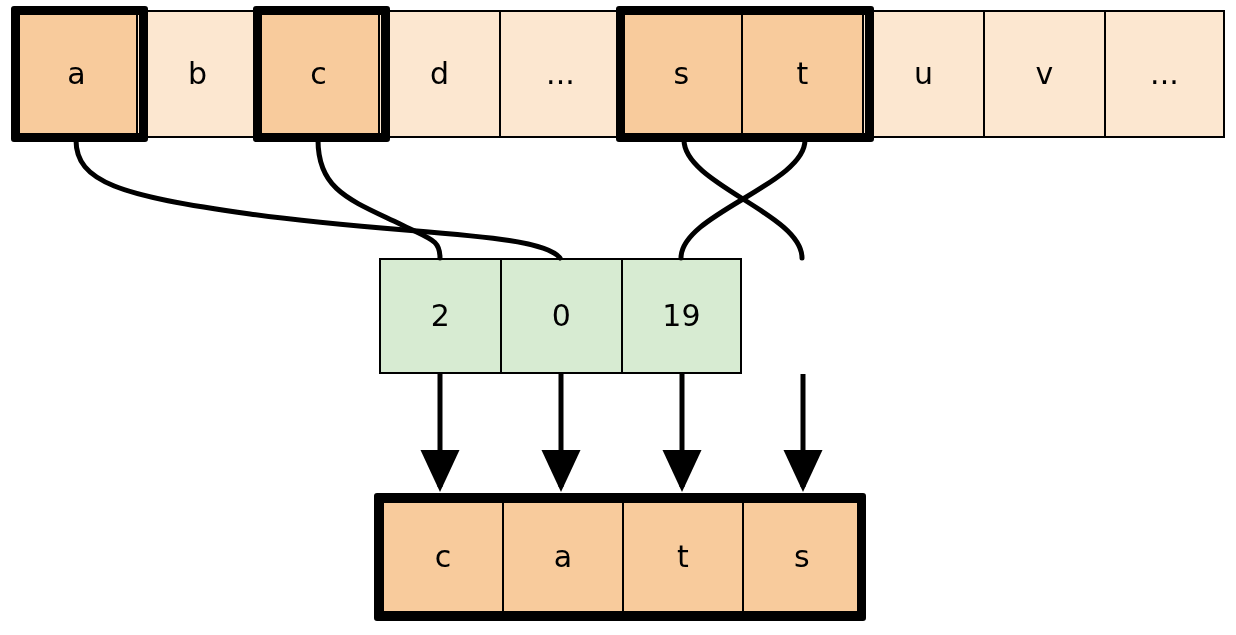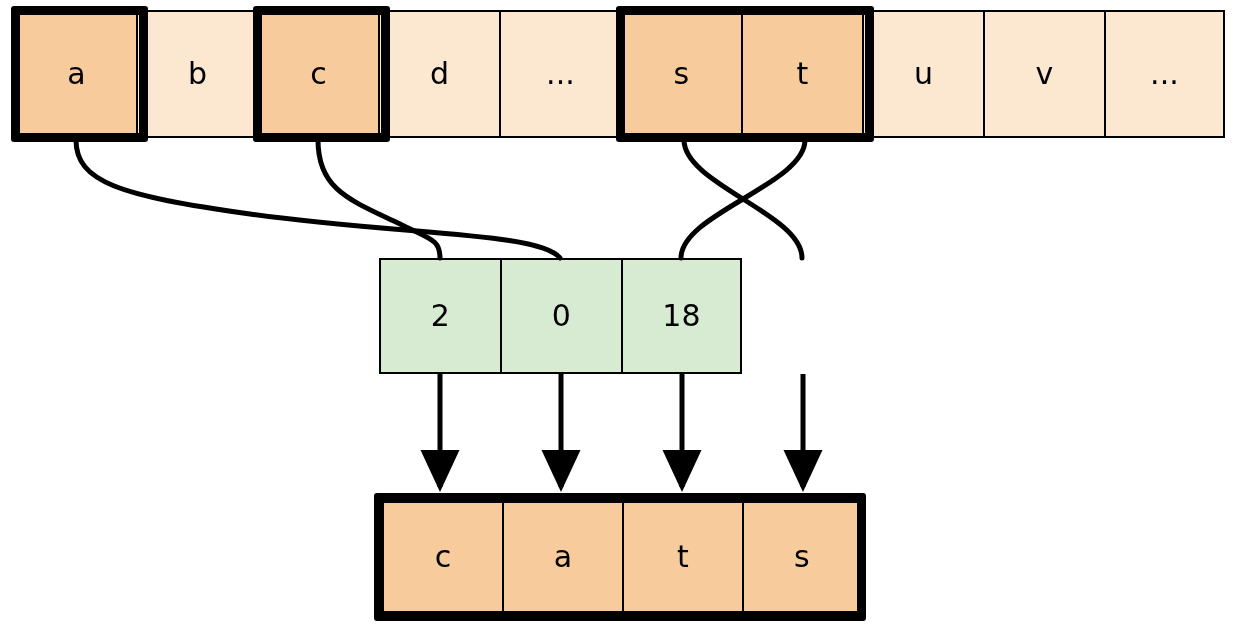--- a/index.html
+++ b/index.html
@@ -151,21 +151,21 @@
   <div class="thick-box" style="left:616px; top:6px;  width:258px; height:136px;"></div>
 
   <div class="row" id="index-row">
     <div class="cell">
         <span>2</span>
       </div>
     <div class="cell">
         <span>0</span>
       </div>
     <div class="cell">
-        <span>18</span>
+        <span>19</span>
       </div>
   </div>
 
   <div class="row" id="result-row">
     <div class="cell">
         <span>c</span>
       </div>
     <div class="cell">
         <span>a</span>
       </div>

